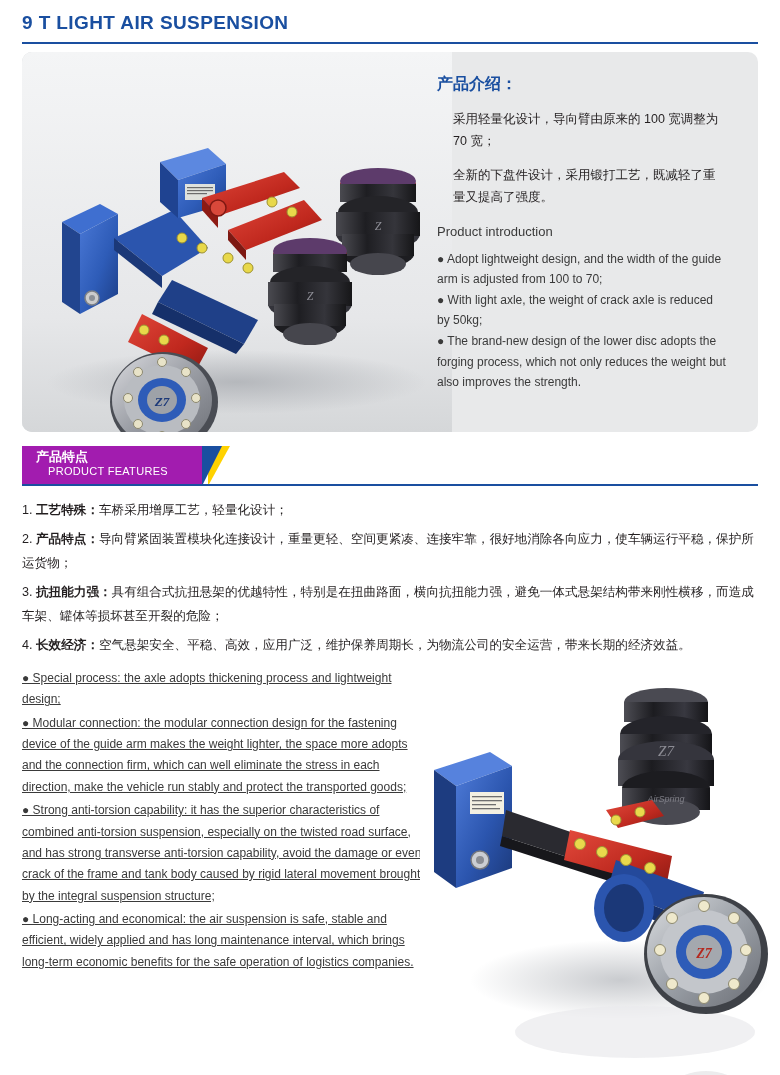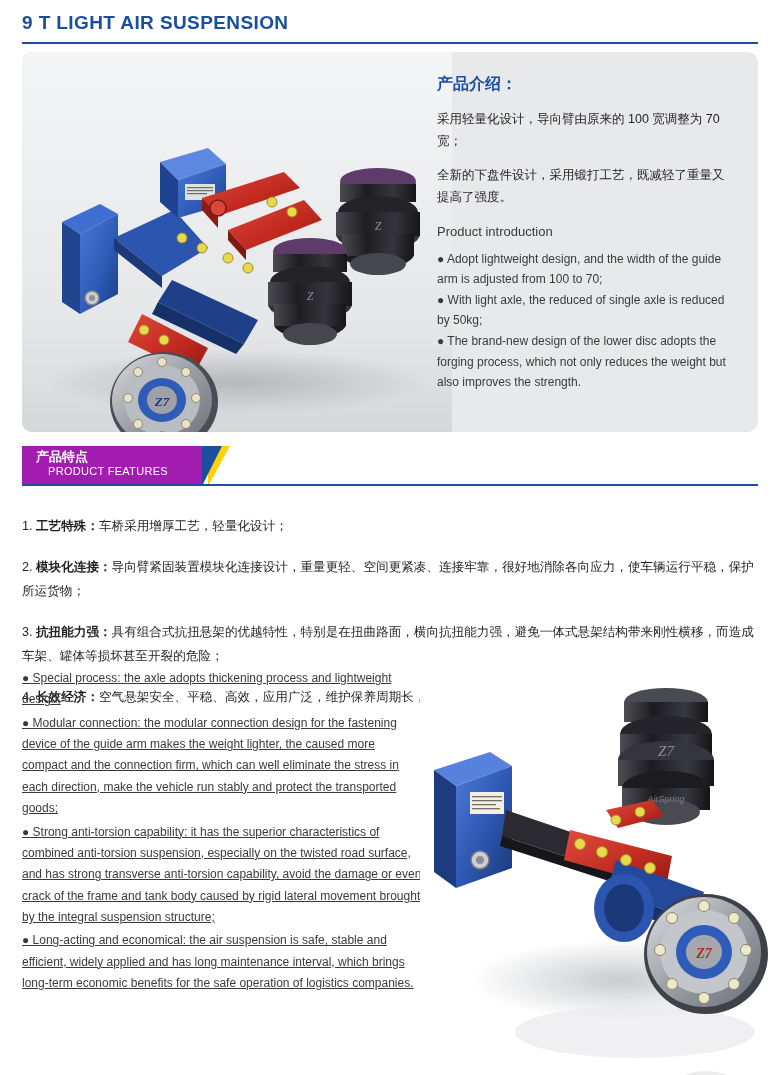--- a/index.html
+++ b/index.html
@@ -58,21 +58,21 @@
     top: 22px;
     width: 290px;
   }
   .intro h2 {
     margin: 0 0 14px 0;
     font-size: 16px;
     color: #1a4fa0;
     font-weight: bold;
   }
   .intro p.cn {
-    margin: 0 0 12px 0;
+    margin: 0 0 12px 16px;
     font-size: 12.5px;
     line-height: 1.75;
     color: #231f20;
   }
   .intro p.en-head {
     margin: 6px 0 6px 0;
     font-size: 13px;
     line-height: 1.7;
     color: #3a3a3a;
   }
@@ -125,21 +125,21 @@
   
   .cn-features {
     position: absolute;
     left: 22px;
     top: 498px;
     width: 740px;
     font-size: 12.6px;
     line-height: 1.95;
     color: #231f20;
   }
-  .cn-features .item { margin-bottom: 4px; margin-top: 16px; }
+  .cn-features .item { margin-bottom: 4px; }
   .cn-features b { font-weight: bold; }
 
   
   .en-features {
     position: absolute;
     left: 22px;
     top: 668px;
     width: 400px;
     font-size: 12px;
     line-height: 1.78;
@@ -313,21 +313,21 @@
       </g>
     </svg>
   </div>
 
   <div class="intro">
     <h2>产品介绍：</h2>
     <p class="cn">采用轻量化设计，导向臂由原来的 100 宽调整为 70 宽；</p>
     <p class="cn">全新的下盘件设计，采用锻打工艺，既减轻了重量又提高了强度。</p>
     <p class="en-head">Product introduction</p>
     <p class="en">● Adopt lightweight design, and the width of the guide arm is adjusted from 100 to 70;</p>
-    <p class="en">● With light axle, the reduced of single axle is reduced by 50kg;</p>
+    <p class="en">● With light axle, the weight of crack axle is reduced by 50kg;</p>
     <p class="en">● The brand-new design of the lower disc adopts the forging process, which not only reduces the weight but also improves the strength.</p>
   </div>
 </div>
 
 <div class="features-banner">
   <div class="banner-tri-yellow"></div>
   <div class="banner-tri-blue"></div>
   <div class="banner-blue">
     <div class="cn">产品特点</div>
     <div class="en">PRODUCT FEATURES</div>
@@ -335,35 +335,35 @@
   <div class="banner-rule"></div>
 </div>
 
 <div class="cn-features">
   <div class="item">
     <span>1.</span>
     <b>工艺特殊：</b><span>车桥采用增厚工艺，轻量化设计；</span>
   </div>
   <div class="item">
     <span>2.</span>
-    <b>模块化连接：</b><span>导向臂紧固装置模块化连接设计，重量更轻、空间更紧凑、连接牢靠，很好地消除各向应力，使车辆运行平稳，保护所运货物；</span>
+    <b>产品特点：</b><span>导向臂紧固装置模块化连接设计，重量更轻、空间更紧凑、连接牢靠，很好地消除各向应力，使车辆运行平稳，保护所运货物；</span>
   </div>
   <div class="item">
     <span>3.</span>
     <b>抗扭能力强：</b><span>具有组合式抗扭悬架的优越特性，特别是在扭曲路面，横向抗扭能力强，避免一体式悬架结构带来刚性横移，而造成车架、罐体等损坏甚至开裂的危险；</span>
   </div>
   <div class="item">
     <span>4.</span>
     <b>长效经济：</b><span>空气悬架安全、平稳、高效，应用广泛，维护保养周期长，为物流公司的安全运营，带来长期的经济效益。</span>
   </div>
 </div>
 
 <div class="en-features">
   <p>● Special process: the axle adopts thickening process and lightweight design;</p>
-  <p>● Modular connection: the modular connection design for the fastening device of the guide arm makes the weight lighter, the caused more compact and the connection firm, which can well eliminate the stress in each direction, make the vehicle run stably and protect the transported goods;</p>
+  <p>● Modular connection: the modular connection design for the fastening device of the guide arm makes the weight lighter, the space more adopts and the connection firm, which can well eliminate the stress in each direction, make the vehicle run stably and protect the transported goods;</p>
   <p>● Strong anti-torsion capability: it has the superior characteristics of combined anti-torsion suspension, especially on the twisted road surface, and has strong transverse anti-torsion capability, avoid the damage or even crack of the frame and tank body caused by rigid lateral movement brought by the integral suspension structure;</p>
   <p>● Long-acting and economical: the air suspension is safe, stable and efficient, widely applied and has long maintenance interval, which brings long-term economic benefits for the safe operation of logistics companies.</p>
 </div>
 
 <div class="photo-bottom">
   <svg width="360" height="415" viewBox="0 0 360 415" aria-hidden="true">
     <defs>
       <linearGradient id="blueG3" x1="0" y1="0" x2="1" y2="1">
         <stop offset="0%" stop-color="#4e7bd8"></stop>
         <stop offset="55%" stop-color="#2b55ae"></stop>

